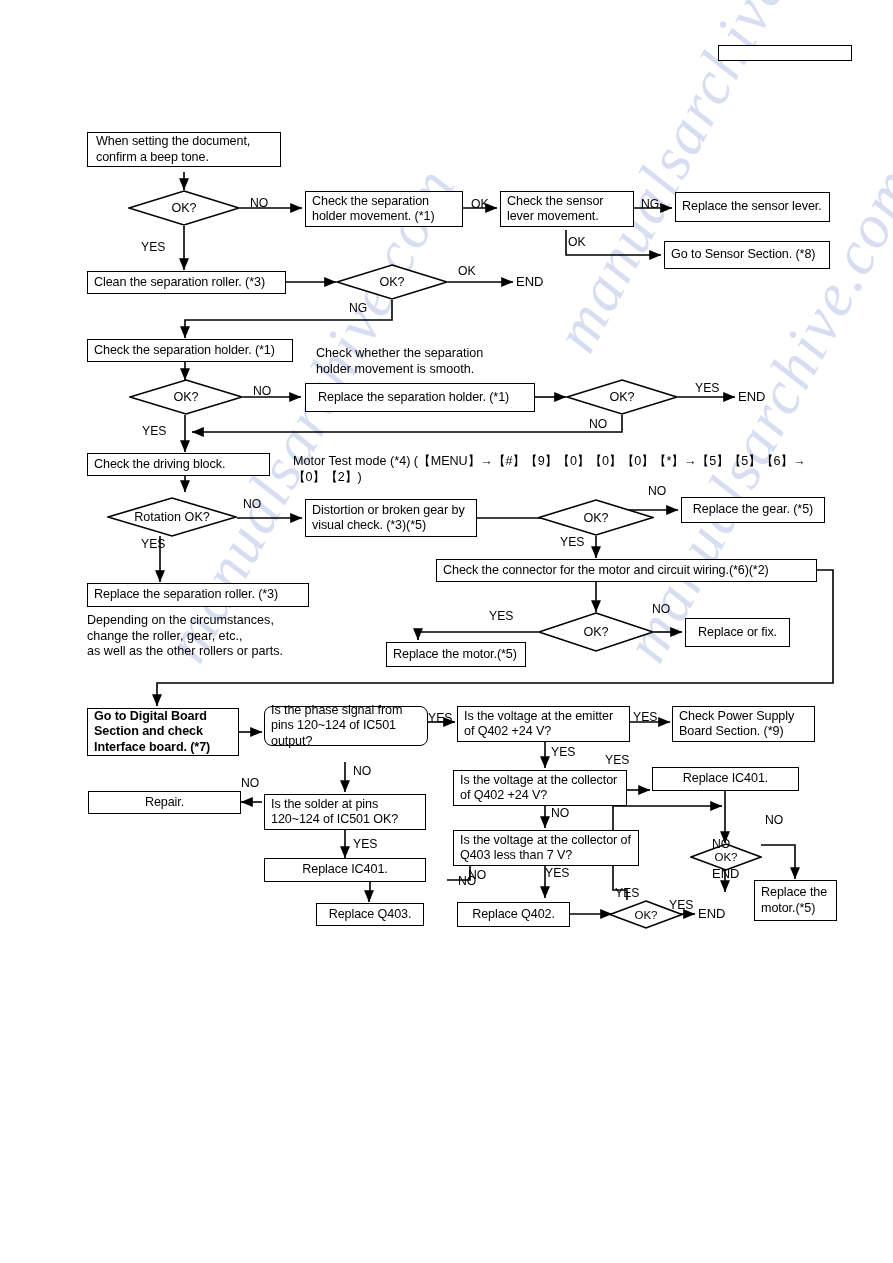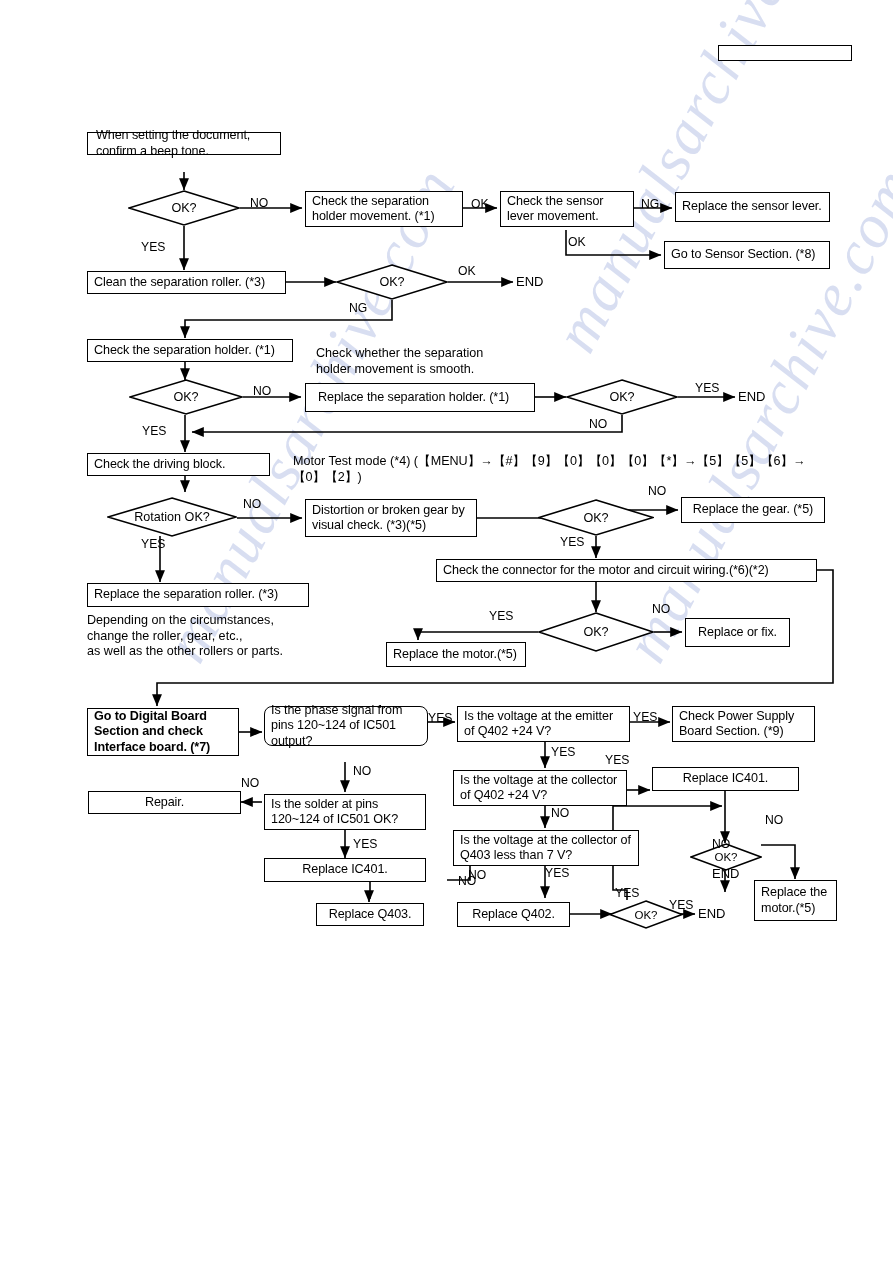--- a/index.html
+++ b/index.html
@@ -188,21 +188,21 @@
       <path d="M627,900 L627,890 L613,890 L613,806 L722,806" marker-end="url(#ah)"></path>
 
       <path d="M725,790 L725,843" marker-end="url(#ah)"></path>
 
       <path d="M725,870 L725,892" marker-end="url(#ah)"></path>
 
       <path d="M761,845 L795,845 L795,879" marker-end="url(#ah)"></path>
     </g>
   </svg>
 
-  <div class="node box ml" style="left:87px;top:132px;width:194px;height:23px;padding-left:8px;">When setting the document,
+  <div class="node box ml" style="left:87px;top:132px;width:194px;height:35px;padding-left:8px;">When setting the document,
 confirm a beep tone.</div>
 
   <div class="node box ml" style="left:305px;top:191px;width:158px;height:36px;">Check the separation
 holder movement. (*1)</div>
 
   <div class="node box ml" style="left:500px;top:191px;width:134px;height:36px;">Check the sensor
 lever movement.</div>
 
   <div class="node box ml" style="left:675px;top:192px;width:155px;height:30px;">Replace the sensor lever.</div>
 

